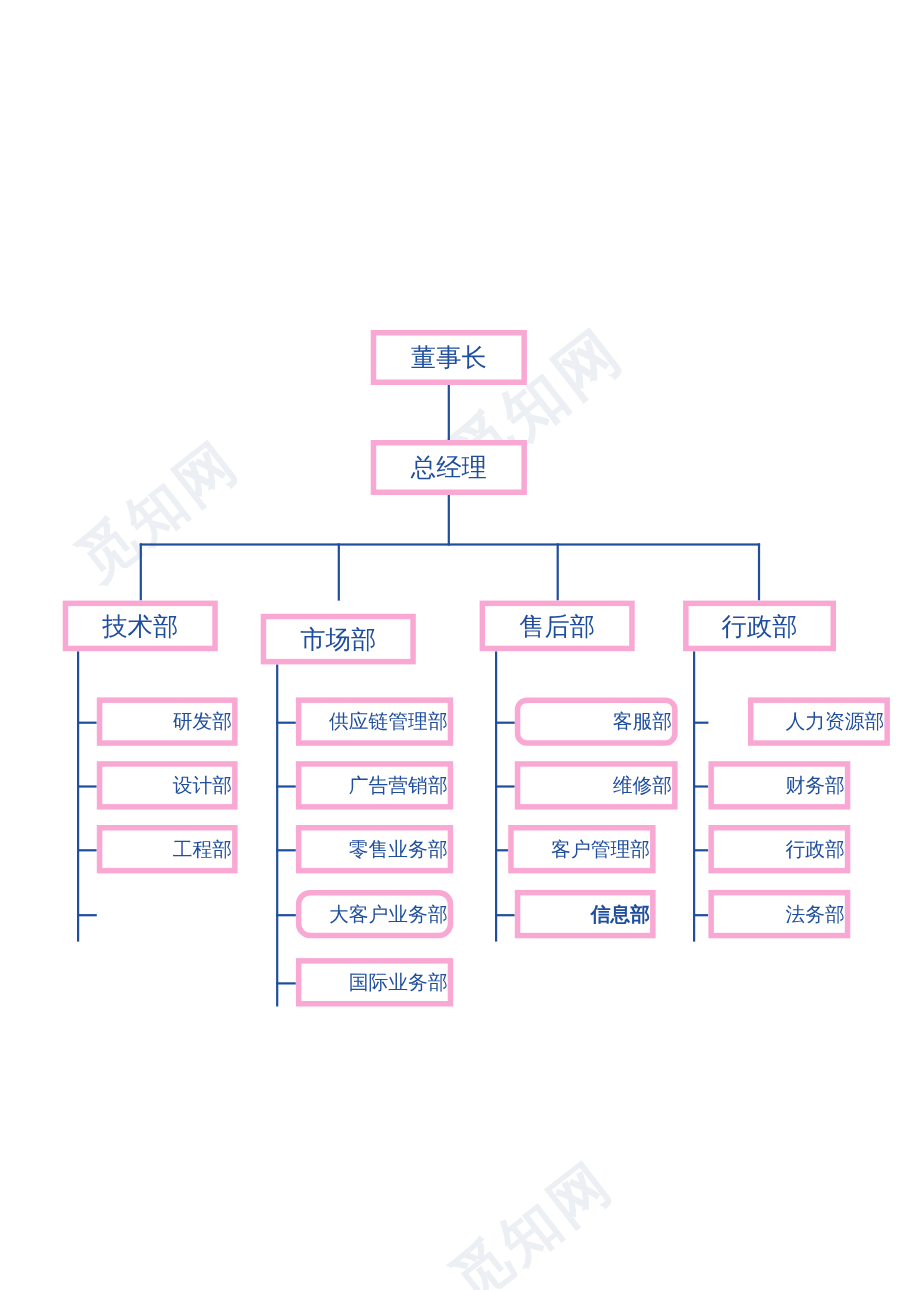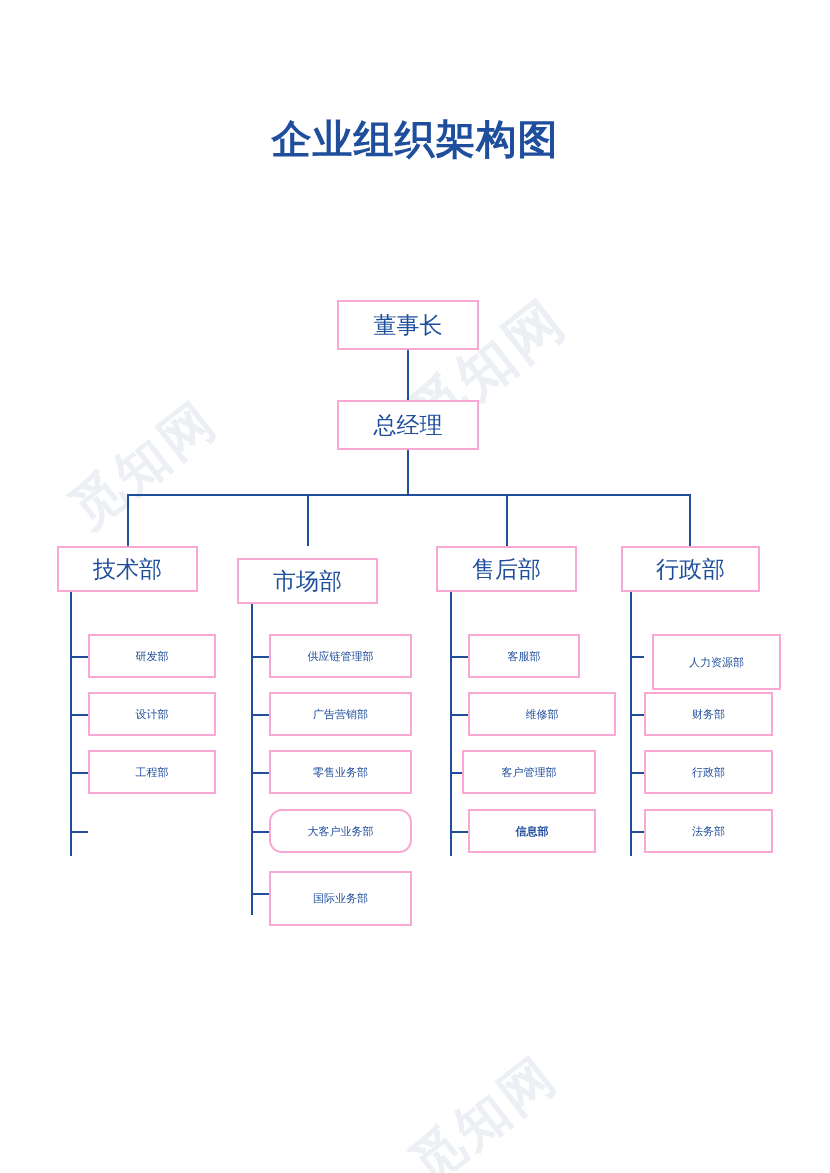--- a/index.html
+++ b/index.html
@@ -52,53 +52,52 @@
     font-weight: bold;
     color: #1f4e9c;
     letter-spacing: 1px;
     z-index: 3;
   }
 
   
   .node {
     position: absolute;
     box-sizing: border-box;
-    border: 2px solid #f9a8d4;
+    border: 5px solid #f9a8d4;
     background: #ffffff;
     color: #1f4e9c;
     display: flex;
     align-items: center;
     justify-content: center;
     font-family: "DejaVu Sans", "Liberation Sans", sans-serif;
     z-index: 2;
     white-space: nowrap;
   }
   .node.level1 { font-size: 23px; }
   .node.level2 { font-size: 23px; }
-  .node.level3 { font-size: 11px; }
+  .node.level3 { font-size: 18px; justify-content: flex-end; }
 
   
   .conn {
     position: absolute;
     background: #1f4e9c;
     z-index: 1;
   }
   .conn.v { width: 2px; }
   .conn.h { height: 2px; }
 </style>
 </head>
 <body>
 
 <div id="page">
 
   <div class="watermark wm1">觅知网</div>
   <div class="watermark wm2">觅知网</div>
   <div class="watermark wm3">觅知网</div>
 
-  <div id="title">企业组织架构图</div>
 
   <div class="node level1" style="left:337px; top:300px; width:142px; height:50px;">
     <span>董事长</span>
   </div>
 
   <div class="conn v" style="left:407px; top:350px; height:50px;"></div>
 
   <div class="node level2" style="left:337px; top:400px; width:142px; height:50px;">
     <span>总经理</span>
   </div>
@@ -153,50 +152,50 @@
   </div>
   <div class="node level3" style="left:269px; top:692px; width:143px; height:44px;">
     <span>广告营销部</span>
   </div>
   <div class="node level3" style="left:269px; top:750px; width:143px; height:44px;">
     <span>零售业务部</span>
   </div>
   <div class="node level3" style="left:269px; top:809px; width:143px; height:44px;border-radius:13px;">
     <span>大客户业务部</span>
   </div>
-  <div class="node level3" style="left:269px; top:871px; width:143px; height:55px;">
+  <div class="node level3" style="left:269px; top:871px; width:143px; height:44px;">
     <span>国际业务部</span>
   </div>
 
   <div class="conn v" style="left:450px; top:592px; height:264px;"></div>
   <div class="conn h" style="left:450px; top:656px; width:18px;"></div>
   <div class="conn h" style="left:450px; top:714px; width:18px;"></div>
   <div class="conn h" style="left:450px; top:772px; width:18px;"></div>
   <div class="conn h" style="left:450px; top:831px; width:18px;"></div>
 
-  <div class="node level3" style="left:468px; top:634px; width:112px; height:44px;">
+  <div class="node level3" style="left:468px; top:634px; width:148px; height:44px;border-radius:11px;">
     <span>客服部</span>
   </div>
   <div class="node level3" style="left:468px; top:692px; width:148px; height:44px;">
     <span>维修部</span>
   </div>
   <div class="node level3" style="left:462px; top:750px; width:134px; height:44px;">
     <span>客户管理部</span>
   </div>
   <div class="node level3" style="left:468px; top:809px; width:128px; height:44px;font-weight:bold;">
     <span>信息部</span>
   </div>
 
   <div class="conn v" style="left:630px; top:592px; height:264px;"></div>
   <div class="conn h" style="left:630px; top:656px; width:14px;"></div>
   <div class="conn h" style="left:630px; top:714px; width:14px;"></div>
   <div class="conn h" style="left:630px; top:772px; width:14px;"></div>
   <div class="conn h" style="left:630px; top:831px; width:14px;"></div>
 
-  <div class="node level3" style="left:652px; top:634px; width:129px; height:56px;">
+  <div class="node level3" style="left:680px; top:634px; width:129px; height:44px;">
     <span>人力资源部</span>
   </div>
   <div class="node level3" style="left:644px; top:692px; width:129px; height:44px;">
     <span>财务部</span>
   </div>
   <div class="node level3" style="left:644px; top:750px; width:129px; height:44px;">
     <span>行政部</span>
   </div>
   <div class="node level3" style="left:644px; top:809px; width:129px; height:44px;">
     <span>法务部</span>

